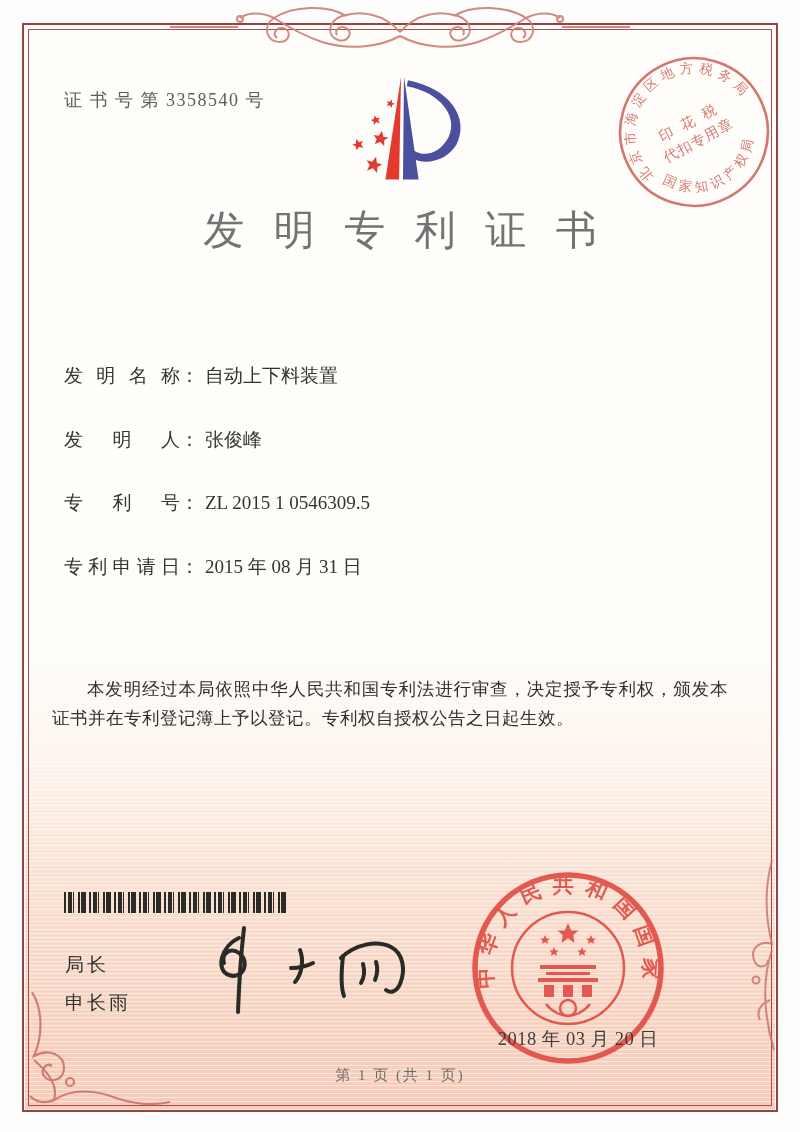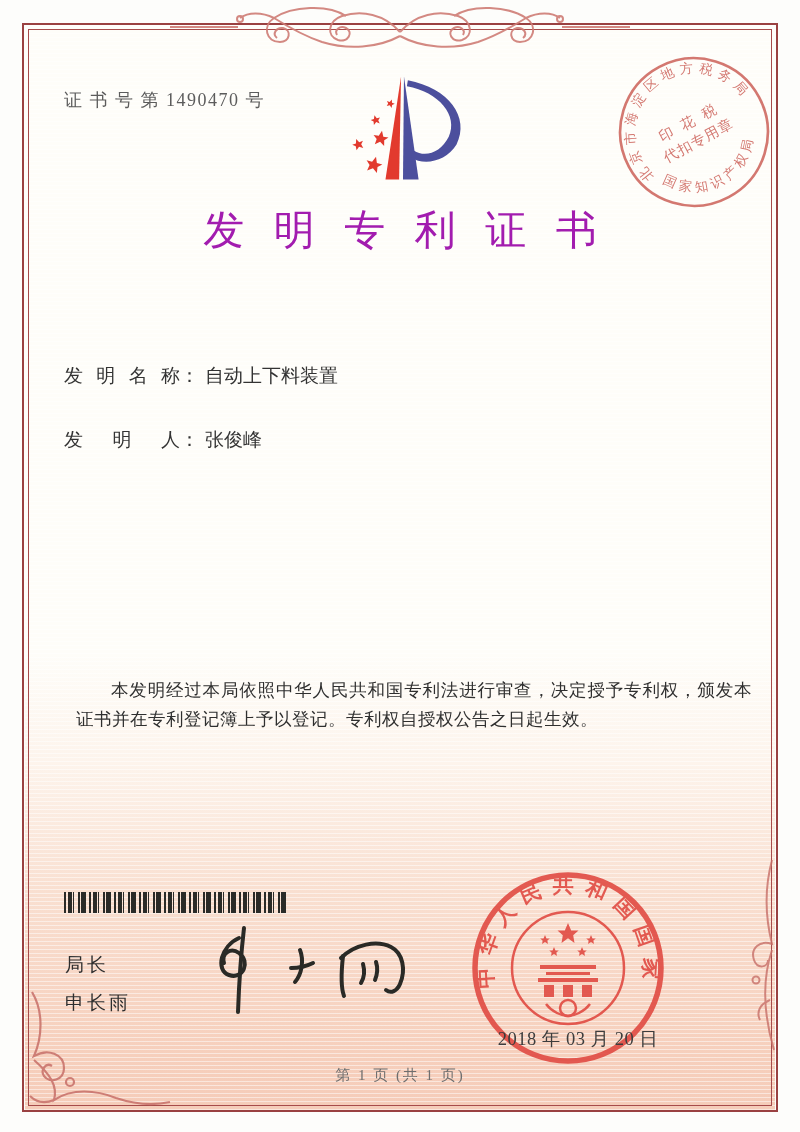--- a/index.html
+++ b/index.html
@@ -27,31 +27,31 @@
     position:absolute; left:64px; top:88px;
     font-size:18px; color:#5c5c5c; letter-spacing:1.5px;
   }
   .logo { position:absolute; left:330px; top:64px; width:146px; height:128px; }
   .tax-stamp {
     position:absolute; left:612px; top:50px; width:164px; height:164px;
     transform:rotate(-28deg); opacity:0.8;
   }
   .doc-title {
     position:absolute; left:0; top:203px; width:100%;
-    text-align:center; font-size:41px; color:#a21caf;
+    text-align:center; font-size:41px; color:#737373;
     letter-spacing:0.72em; text-indent:0.72em; font-weight:500;
   }
   .fields { position:absolute; left:64px; top:322px; width:660px;margin-top:41px; }
   .field-row { height:63.5px; font-size:19px; color:#333333; }
   .field-label {
     display:inline-block; width:116px; text-align:justify; text-align-last:justify;
     vertical-align:bottom;
   }
   .field-colon { margin-right:6px; }
-  .paras { position:absolute; left:76px; top:676px; width:676px; }
+  .paras { position:absolute; left:52px; top:676px; width:676px;font-family:Liberation Mono, monospace; }
   .para {
     font-size:17.5px; color:#2f2f2f; line-height:29px;
     text-indent:2em; text-align:justify; letter-spacing:0.5px;
   }
   .barcode {
     position:absolute; left:64px; top:892px; width:224px; height:21px;
     background:repeating-linear-gradient(90deg,
       #2b2b28 0 2px, transparent 2px 4px,
       #2b2b28 4px 8px, transparent 8px 9px,
       #2b2b28 9px 10px, transparent 10px 14px,
@@ -111,21 +111,21 @@
 
   <svg class="ornament" style="left:726px; top:860px; width:52px; height:200px;" viewBox="0 0 52 200">
     <g stroke="#c76f68" fill="none" stroke-width="2" opacity="0.8">
       <path d="M46,0 C38,30 40,60 46,84 C34,80 24,88 28,100 C31,109 42,108 42,100"></path>
       <path d="M46,90 C36,120 38,156 48,190"></path>
       <circle cx="30" cy="120" r="3.5"></circle>
       <path d="M44,140 C34,144 30,152 34,160"></path>
     </g>
   </svg>
 
-  <div class="cert-no">证 书 号 第 1490470 号</div>
+  <div class="cert-no">证 书 号 第 3358540 号</div>
 
   <svg class="logo" viewBox="0 0 150 130">
     <g>
       <polygon points="73,12 57,118 71,118" fill="#e23a2e"></polygon>
       <polygon points="76,12 75,118 91,118" fill="#4c4f9d"></polygon>
       <path d="M80,16 C122,24 144,54 130,82 C119,100 96,104 83,95 L86,88 C98,96 114,90 122,74 C132,52 112,28 79,22 Z" fill="#4c4f9d"></path>
     </g>
     <g fill="#e23a2e">
       <polygon points="0,-10 2.9,-3.1 9.5,-3.1 4.8,1.2 5.9,8.1 0,3.8 -5.9,8.1 -4.8,1.2 -9.5,-3.1 -2.9,-3.1" transform="translate(62,40) scale(0.45) rotate(20)"></polygon>
       <polygon points="0,-10 2.9,-3.1 9.5,-3.1 4.8,1.2 5.9,8.1 0,3.8 -5.9,8.1 -4.8,1.2 -9.5,-3.1 -2.9,-3.1" transform="translate(47,57) scale(0.52) rotate(-15)"></polygon>
@@ -150,20 +150,26 @@
   </svg>
 
   <div class="doc-title">发明专利证书</div>
 
   <div class="fields">
     <div class="field-row">
       <span class="field-label">发明名称</span><span class="field-colon">：</span><span>自动上下料装置</span>
     </div>
     <div class="field-row">
       <span class="field-label">发明人</span><span class="field-colon">：</span><span>张俊峰</span>
+    </div>
+    <div class="field-row">
+      <span class="field-label">专利号</span><span class="field-colon">：</span><span>ZL 2015 1 0546309.5</span>
+    </div>
+    <div class="field-row">
+      <span class="field-label">专利申请日</span><span class="field-colon">：</span><span>2015 年 08 月 31 日</span>
     </div>
   </div>
 
   <div class="paras">
     <p class="para">本发明经过本局依照中华人民共和国专利法进行审查，决定授予专利权，颁发本证书并在专利登记簿上予以登记。专利权自授权公告之日起生效。</p>
   </div>
 
   <div class="barcode"></div>
 
   <div class="director-title">局长</div>

